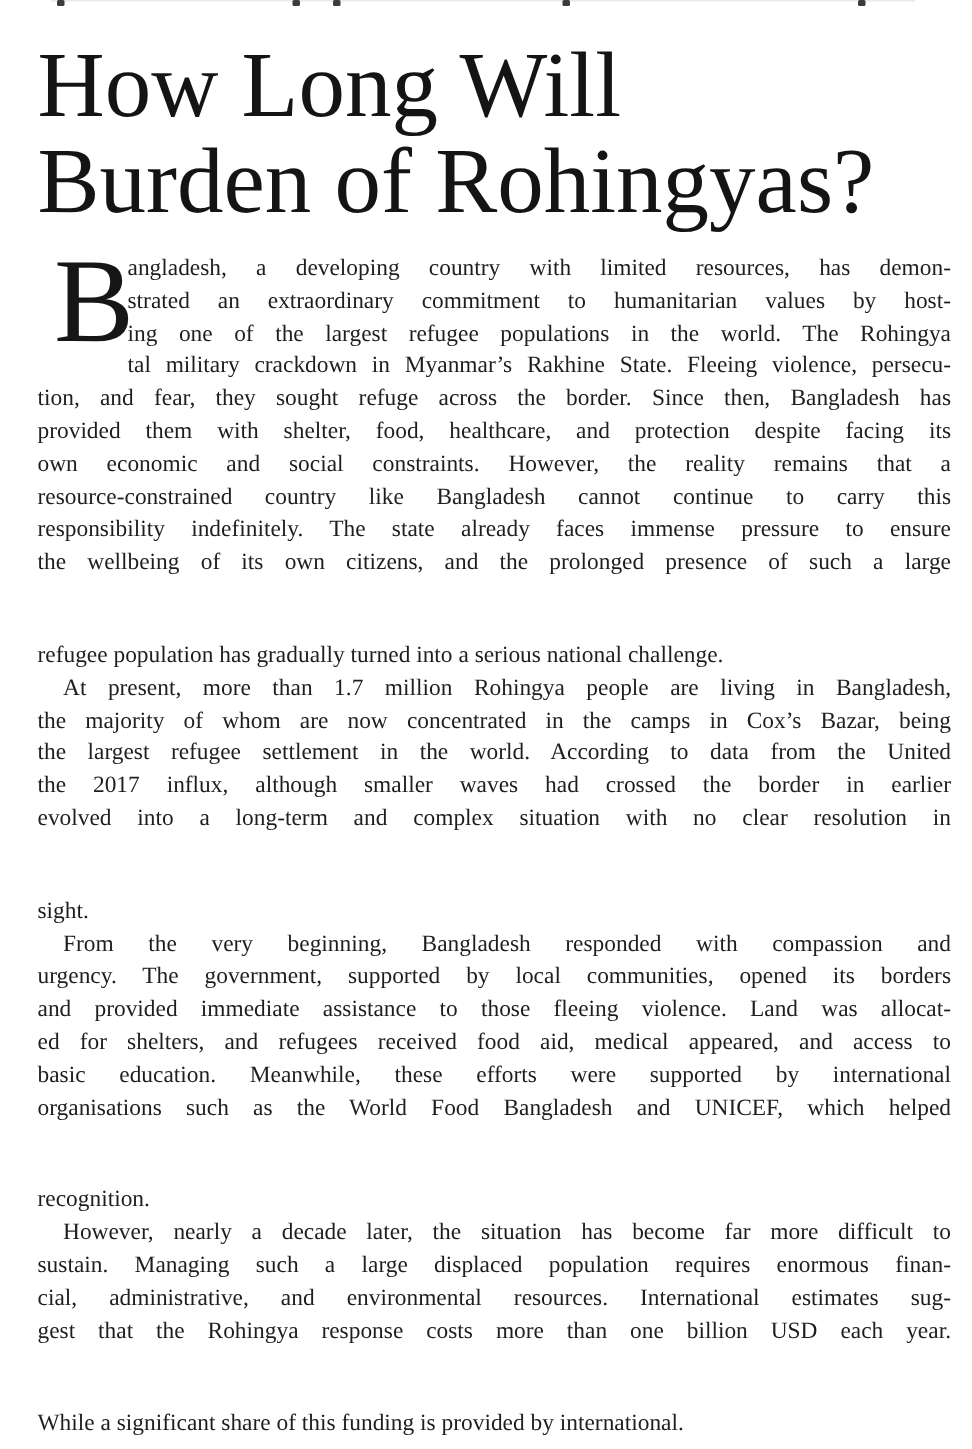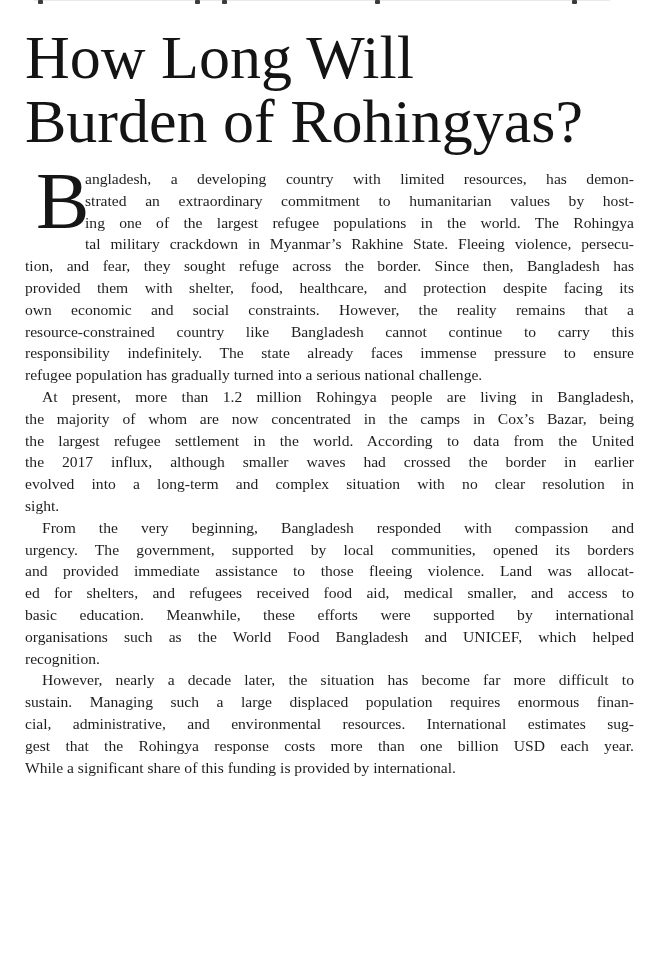--- a/index.html
+++ b/index.html
@@ -70,20 +70,21 @@
     color: #1e1e1e;
   }
   .para { margin: 0; padding: 0; }
   .line {
     text-align: justify;
     text-align-last: justify;
     -moz-text-align-last: justify;
   }
   .line.last {
     text-align-last: left;
+    margin-top: 40px;
     -moz-text-align-last: left;
   }
   .line.indent { text-indent: 17px; }
 
   .dropcap {
     float: left;
     width: 47px;
     height: 64px;
     margin: 2px 2px 0 11px;
     font-size: 80px;
@@ -115,35 +116,36 @@
         <span class="dropcap">B</span>
         <div class="line">angladesh, a developing country with limited resources, has demon-</div>
         <div class="line">strated an extraordinary commitment to humanitarian values by host-</div>
         <div class="line">ing one of the largest refugee populations in the world. The Rohingya</div>
         <div class="line">tal military crackdown in Myanmar’s Rakhine State. Fleeing violence, persecu-</div>
         <div class="line">tion, and fear, they sought refuge across the border. Since then, Bangladesh has</div>
         <div class="line">provided them with shelter, food, healthcare, and protection despite facing its</div>
         <div class="line">own economic and social constraints. However, the reality remains that a</div>
         <div class="line">resource-constrained country like Bangladesh cannot continue to carry this</div>
         <div class="line">responsibility indefinitely. The state already faces immense pressure to ensure</div>
+        <div class="line">the wellbeing of its own citizens, and the prolonged presence of such a large</div>
         <div class="line last">refugee population has gradually turned into a serious national challenge.</div>
       </div>
       <div class="para">
-        <div class="line indent">At present, more than 1.2 million Rohingya people are living in Bangladesh,</div>
+        <div class="line indent">At present, more than 1.7 million Rohingya people are living in Bangladesh,</div>
         <div class="line">the majority of whom are now concentrated in the camps in Cox’s Bazar, being</div>
         <div class="line">the largest refugee settlement in the world. According to data from the United</div>
         <div class="line">the 2017 influx, although smaller waves had crossed the border in earlier</div>
         <div class="line">evolved into a long-term and complex situation with no clear resolution in</div>
         <div class="line last">sight.</div>
       </div>
       <div class="para">
         <div class="line indent">From the very beginning, Bangladesh responded with compassion and</div>
         <div class="line">urgency. The government, supported by local communities, opened its borders</div>
         <div class="line">and provided immediate assistance to those fleeing violence. Land was allocat-</div>
-        <div class="line">ed for shelters, and refugees received food aid, medical smaller, and access to</div>
+        <div class="line">ed for shelters, and refugees received food aid, medical appeared, and access to</div>
         <div class="line">basic education. Meanwhile, these efforts were supported by international</div>
         <div class="line">organisations such as the World Food Bangladesh and UNICEF, which helped</div>
         <div class="line last">recognition.</div>
       </div>
       <div class="para">
         <div class="line indent">However, nearly a decade later, the situation has become far more difficult to</div>
         <div class="line">sustain. Managing such a large displaced population requires enormous finan-</div>
         <div class="line">cial, administrative, and environmental resources. International estimates sug-</div>
         <div class="line">gest that the Rohingya response costs more than one billion USD each year.</div>
         <div class="line last">While a significant share of this funding is provided by international.</div>

